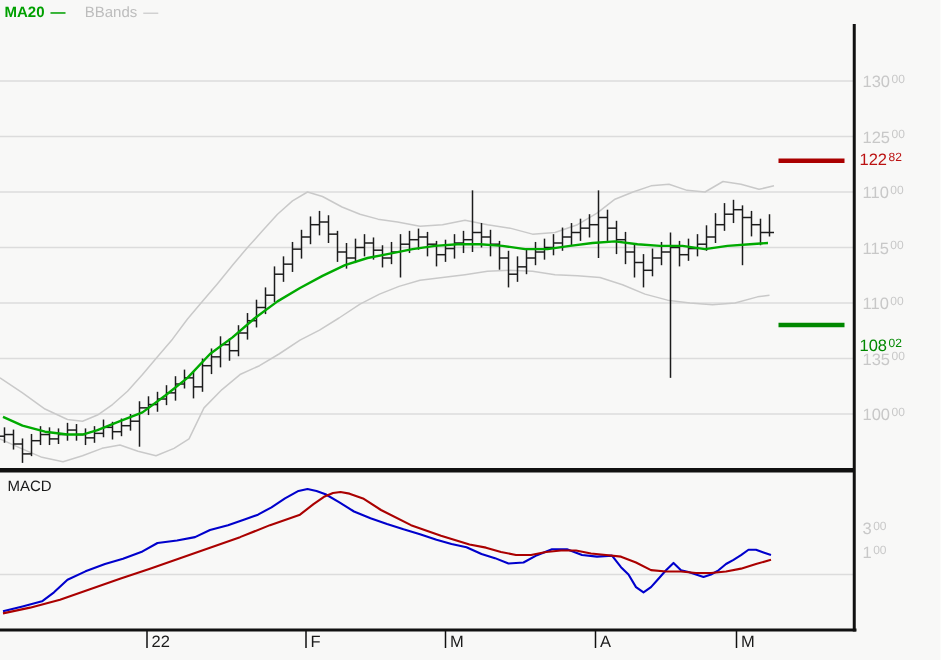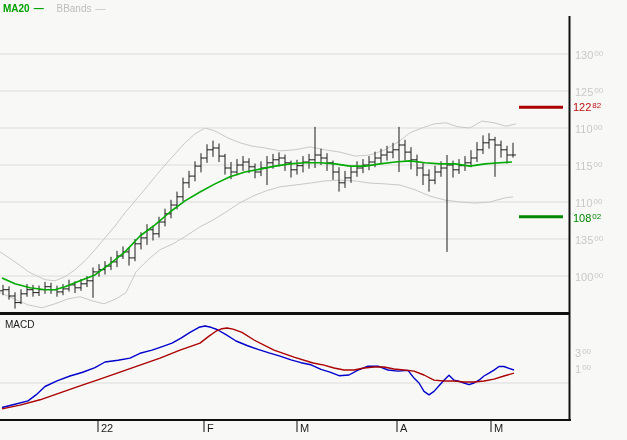--- a/index.html
+++ b/index.html
@@ -321,21 +321,21 @@
       <div class="axis-label" style="top: 49px; text-align: right;"><span>130</span><span class="sup">00</span></div>
       <div class="axis-label" style="top: 86px;"><span>125</span><span class="sup">00</span></div>
       <div class="axis-label" style="top: 123px;"><span>110</span><span class="sup">00</span></div>
       <div class="axis-label" style="top: 160px;"><span>115</span><span class="sup">00</span></div>
       <div class="axis-label" style="top: 197px;"><span>110</span><span class="sup">00</span></div>
       <div class="axis-label" style="top: 234px;"><span>135</span><span class="sup">00</span></div>
       <div class="axis-label" style="top: 271px;"><span>100</span><span class="sup">00</span></div>
       <div class="axis-label" style="top: 335px; margin-top: 12px;"><span>3</span><span class="sup">00</span></div>
       <div class="axis-label" style="top: 363px;"><span>1</span><span class="sup">00</span></div>
       <div class="level-label" style="color: rgb(187, 17, 17); top: 101.132px;"><span>122</span><span class="sup">82</span></div>
-      <div class="level-label" style="color: rgb(0, 136, 0); top: 212px; text-align: right;"><span>108</span><span class="sup">02</span></div>
+      <div class="level-label" style="color: rgb(0, 136, 0); top: 225px; text-align: right;"><span>108</span><span class="sup">02</span></div>
     </div>
   <div id="time-axis">
       <div class="time-label" style="left: 101px;">22</div>
       <div class="time-label" style="left: 207px;">F</div>
       <div class="time-label" style="left: 300px;">M</div>
       <div class="time-label" style="left: 400px;">A</div>
       <div class="time-label" style="left: 494px;">M</div>
     </div>
 </div>
 

